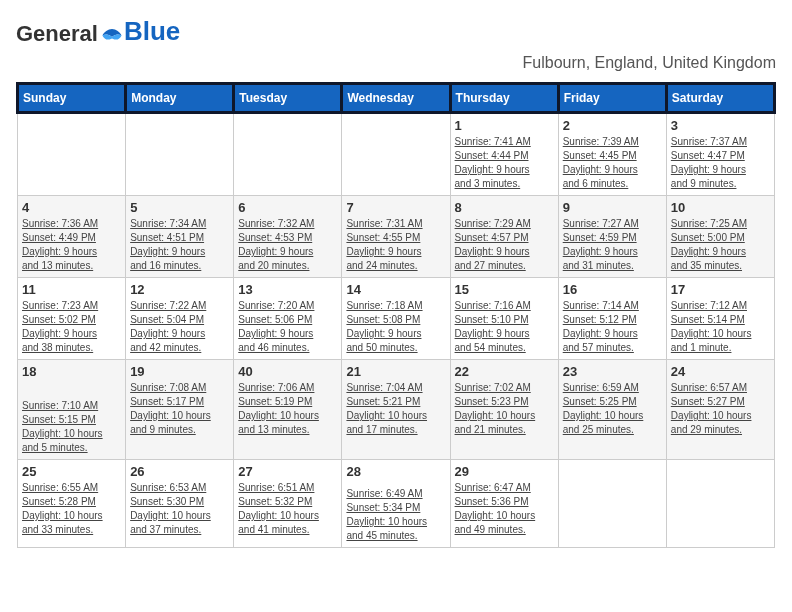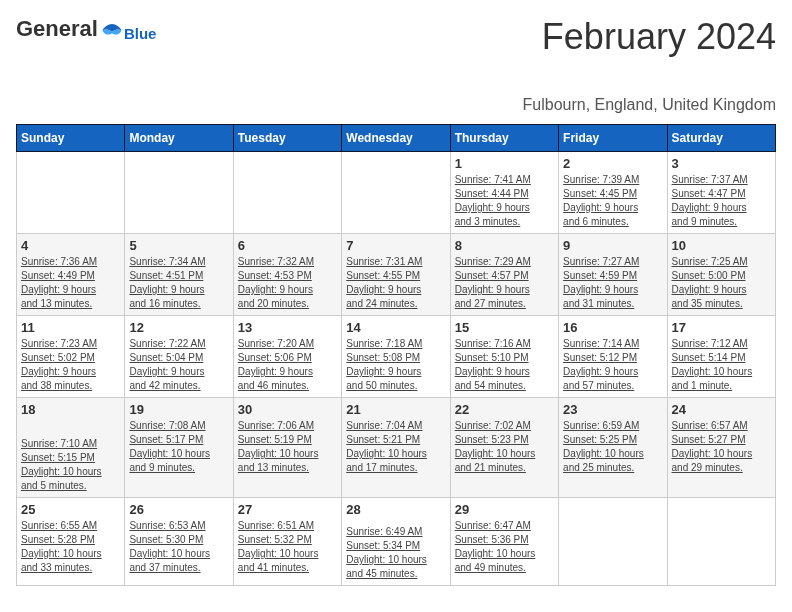--- a/index.html
+++ b/index.html
@@ -24,21 +24,21 @@
     .logo-text {
       display: flex;
       align-items: flex-end;
     }
     .logo-general {
       font-size: 22px;
       font-weight: bold;
       color: #333;
     }
     .logo-blue {
-      font-size: 15px;
+      font-size: 26px;
       font-weight: bold;
       color: #1565c0;
     }
     .logo-bird {
       width: 24px;
       height: 20px;
       margin-left: 2px;
     }
     .title-section {
       text-align: right;
@@ -58,21 +58,21 @@
       border-collapse: collapse;
       table-layout: fixed;
     }
     thead tr th {
       background-color: #1565c0;
       color: white;
       font-size: 12px;
       font-weight: bold;
       padding: 6px 4px;
       text-align: left;
-      border: 1px solid #0f172a;
+      border: 3px solid #0f172a;
     }
     tbody tr td {
       border: 1px solid #ccc;
       vertical-align: top;
       padding: 4px;
       font-size: 10px;
       color: #333;
       height: 80px;
     }
     tbody tr:nth-child(odd) td {
@@ -106,21 +106,20 @@
     <div class="logo-text">
       <span class="logo-general">General</span>
       <svg class="logo-bird" viewBox="0 0 30 24">
         <path d="M15 2 C10 2 5 6 3 10 C8 8 12 9 15 12 C18 9 22 8 27 10 C25 6 20 2 15 2Z" fill="#1565c0"></path>
         <path d="M15 12 C12 9 8 8 3 10 C5 14 8 16 12 15 L15 14 L18 15 C22 16 25 14 27 10 C22 8 18 9 15 12Z" fill="#42a5f5"></path>
       </svg>
       <span class="logo-blue">Blue</span>
     </div>
   </div>
   <div class="title-section">
-    <div class="month-title">February 2024</div>
     <div class="location">Fulbourn, England, United Kingdom</div>
   </div>
 </div>
 
 <table>
   <thead>
     <tr>
     <th>Sunday</th>
         <th>Monday</th>
         <th>Tuesday</th>
@@ -269,21 +268,21 @@
 and 5 minutes.</div>
         </td>
         <td>
           <span class="day-number">19</span>
           <div class="day-info" style="white-space: pre-line;">Sunrise: 7:08 AM
 Sunset: 5:17 PM
 Daylight: 10 hours
 and 9 minutes.</div>
         </td>
         <td>
-          <span class="day-number">30</span>
+          <span class="day-number">40</span>
           <div class="day-info" style="white-space: pre-line;">Sunrise: 7:06 AM
 Sunset: 5:19 PM
 Daylight: 10 hours
 and 13 minutes.</div>
         </td>
         <td>
           <span class="day-number">21</span>
           <div class="day-info" style="white-space: pre-line;">Sunrise: 7:04 AM
 Sunset: 5:21 PM
 Daylight: 10 hours

